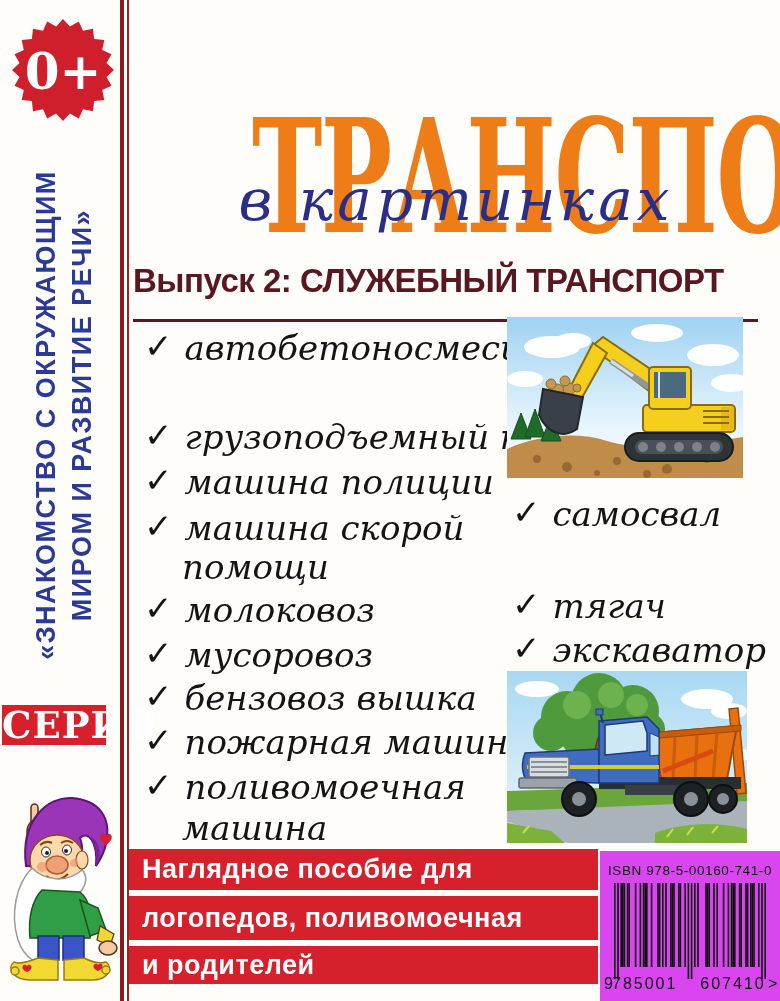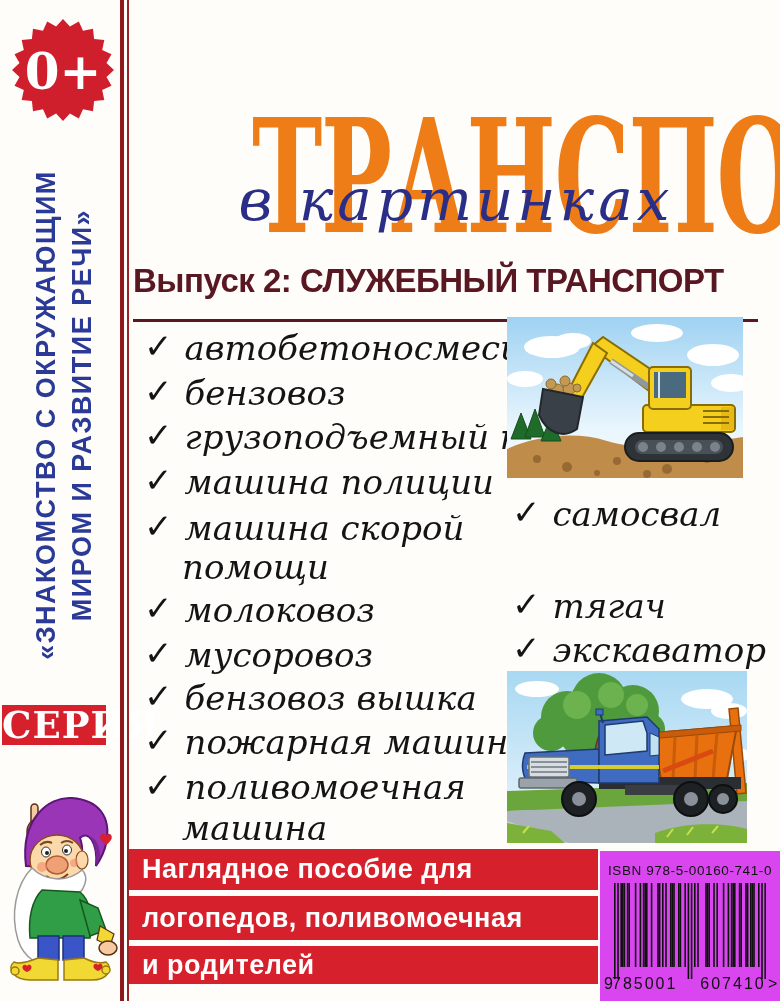--- a/index.html
+++ b/index.html
@@ -123,21 +123,20 @@
   </aside>
 
   <div class="divider-a"></div>
   <div class="divider-b"></div>
 
   <h1 class="title">ТРАНСПОРТ</h1>
   <div class="subtitle">в картинках</div>
   <div class="issue">Выпуск 2: СЛУЖЕБНЫЙ ТРАНСПОРТ</div>
 
   <div class="li" style="top:328px"><span class="chk">✓</span><span>автобетоносмеситель</span></div>
-  <div class="li" style="top:373px"><span class="chk">✓</span><span>бензовоз</span></div>
   <div class="li" style="top:417px"><span class="chk">✓</span><span>грузоподъемный кран</span></div>
   <div class="li" style="top:462px"><span class="chk">✓</span><span>машина полиции</span></div>
   <div class="li" style="top:508px"><span class="chk">✓</span><span>машина скорой</span></div>
   <div class="li cont" style="top:547px"><span>помощи</span></div>
   <div class="li" style="top:590px"><span class="chk">✓</span><span>молоковоз</span></div>
   <div class="li" style="top:635px"><span class="chk">✓</span><span>мусоровоз</span></div>
   <div class="li" style="top:678px"><span class="chk">✓</span><span>бензовоз вышка</span></div>
   <div class="li" style="top:722px"><span class="chk">✓</span><span>пожарная машина</span></div>
   <div class="li" style="top:767px"><span class="chk">✓</span><span>поливомоечная</span></div>
   <div class="li cont" style="top:808px"><span>машина</span></div>

